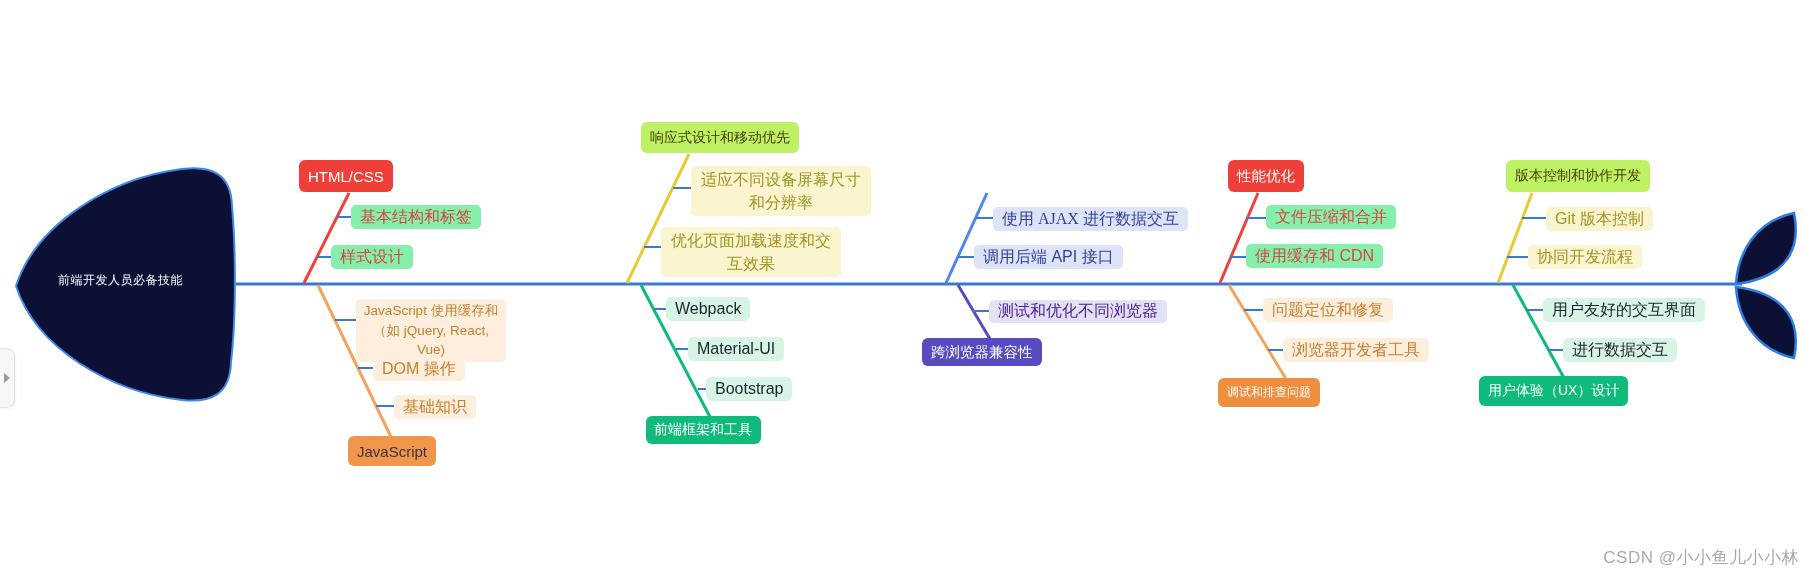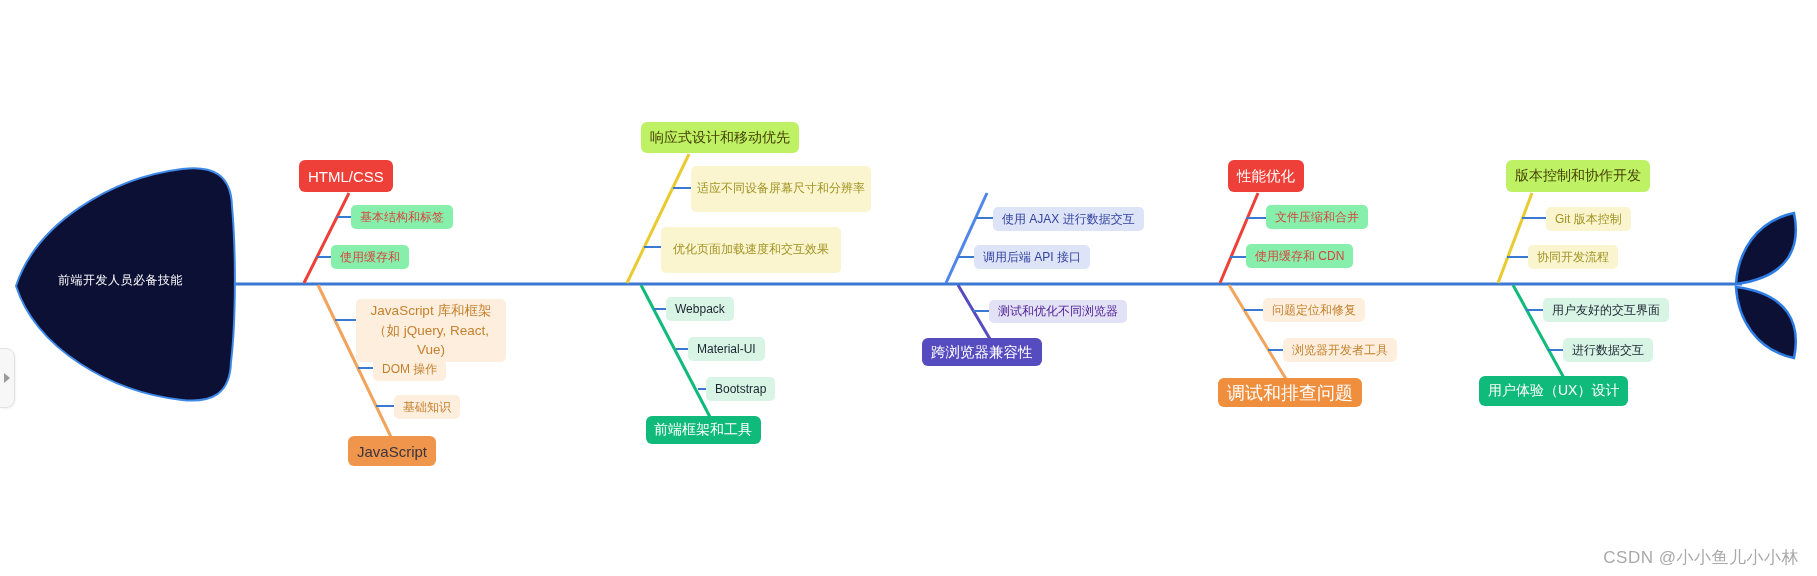--- a/index.html
+++ b/index.html
@@ -3,21 +3,21 @@
 <meta charset="utf-8">
 <style>
   html,body{margin:0;padding:0;background:#fff;}
   .stage{
     position:relative;width:1817px;height:576px;background:#ffffff;overflow:hidden;
     font-family:"Liberation Sans","DejaVu Sans",sans-serif;
   }
   .bones{position:absolute;left:0;top:0;}
   .node{
     position:absolute;display:flex;align-items:center;justify-content:center;
-    border-radius:5px;font-size:12px;white-space:nowrap;padding:0 9px;box-sizing:border-box;
+    border-radius:5px;font-size:16px;white-space:nowrap;padding:0 9px;box-sizing:border-box;
   }
   .badge{border-radius:6px;font-size:15px;font-weight:400;}
   .wrap2{white-space:normal;text-align:center;line-height:1.45;padding:2px 6px;}
   
   .bg-red{background:#ee4038;color:#ffffff;}
   .it-red{background:#86efac;color:#d6473f;}
   .bg-orange{background:#f0954c;color:#3a3540;}
   .it-orange{background:#fdeede;color:#c5812e;}
   .bg-orange2{background:#ef8f3e;color:#ffffff;}
   .bg-yellow{background:#bef264;color:#474105;margin-left:37px;}
@@ -99,49 +99,49 @@
       <line x1="1507" y1="257" x2="1530" y2="257"></line>
       <line x1="1526" y1="310" x2="1545" y2="310"></line>
       <line x1="1548" y1="350" x2="1565" y2="350"></line>
     </g>
   </svg>
 
   <div class="head-title">前端开发人员必备技能</div>
 
   <div class="node badge bg-red" style="left:299px;top:160px;height:32px;">HTML/CSS</div>
   <div class="node it-red" style="left:351px;top:205px;height:24px;">基本结构和标签</div>
-  <div class="node it-red" style="left:331px;top:245px;height:24px;">使用缓存和</div>
+  <div class="node it-red" style="left:331px;top:245px;height:24px;">样式设计</div>
 
-  <div class="node it-orange wrap2" style="left:356px;top:299px;width:150px;min-height:42px;font-size:13.5px;">JavaScript 库和框架（如 jQuery, React, Vue)</div>
+  <div class="node it-orange wrap2" style="left:356px;top:299px;width:150px;min-height:42px;font-size:13.5px;">JavaScript 使用缓存和（如 jQuery, React, Vue)</div>
   <div class="node it-orange" style="left:373px;top:357px;height:24px;">DOM 操作</div>
   <div class="node it-orange" style="left:394px;top:395px;height:24px;">基础知识</div>
   <div class="node badge bg-orange" style="left:348px;top:436px;height:30px;">JavaScript</div>
 
   <div class="node badge bg-yellow" style="left:604px;top:122px;height:31px;font-size:14px;">响应式设计和移动优先</div>
   <div class="node it-yellow wrap2" style="left:691px;top:166px;width:180px;min-height:46px;">适应不同设备屏幕尺寸和分辨率</div>
   <div class="node it-yellow wrap2" style="left:661px;top:227px;width:180px;min-height:46px;">优化页面加载速度和交互效果</div>
 
   <div class="node it-green" style="left:666px;top:297px;height:24px;">Webpack</div>
   <div class="node it-green" style="left:688px;top:337px;height:24px;">Material-UI</div>
   <div class="node it-green" style="left:706px;top:377px;height:24px;">Bootstrap</div>
   <div class="node badge bg-green" style="left:646px;top:416px;height:28px;font-size:14px;padding-left:8px;">前端框架和工具</div>
 
-  <div class="node it-blue" style="left:993px;top:207px;height:24px;">使用 AJAX 进行数据交互</div>
+  <div class="node it-blue" style="left:993px;top:207px;height:24px;font-family:Liberation Serif, serif;">使用 AJAX 进行数据交互</div>
   <div class="node it-blue" style="left:974px;top:245px;height:24px;">调用后端 API 接口</div>
 
   <div class="node it-indigo" style="left:989px;top:300px;height:23px;">测试和优化不同浏览器</div>
   <div class="node badge bg-indigo" style="left:922px;top:338px;height:28px;font-size:14.5px;">跨浏览器兼容性</div>
 
   <div class="node badge bg-red" style="left:1228px;top:160px;height:32px;font-size:14.5px;">性能优化</div>
   <div class="node it-red" style="left:1266px;top:205px;height:24px;">文件压缩和合并</div>
   <div class="node it-red" style="left:1246px;top:244px;height:24px;">使用缓存和 CDN</div>
 
   <div class="node it-orange" style="left:1263px;top:298px;height:24px;">问题定位和修复</div>
   <div class="node it-orange" style="left:1283px;top:338px;height:24px;">浏览器开发者工具</div>
-  <div class="node badge bg-orange2" style="left:1218px;top:378px;height:29px;font-size:18px;">调试和排查问题</div>
+  <div class="node badge bg-orange2" style="left:1218px;top:378px;height:29px;font-size:12px;">调试和排查问题</div>
 
   <div class="node badge bg-yellow" style="left:1469px;top:160px;height:32px;font-size:14px;">版本控制和协作开发</div>
   <div class="node it-yellow" style="left:1546px;top:207px;height:24px;">Git 版本控制</div>
   <div class="node it-yellow" style="left:1528px;top:245px;height:24px;">协同开发流程</div>
 
   <div class="node it-green" style="left:1543px;top:298px;height:24px;">用户友好的交互界面</div>
   <div class="node it-green" style="left:1563px;top:338px;height:24px;">进行数据交互</div>
   <div class="node badge bg-green" style="left:1479px;top:376px;height:30px;font-size:14px;">用户体验（UX）设计</div>
 
   <div class="side-handle">

